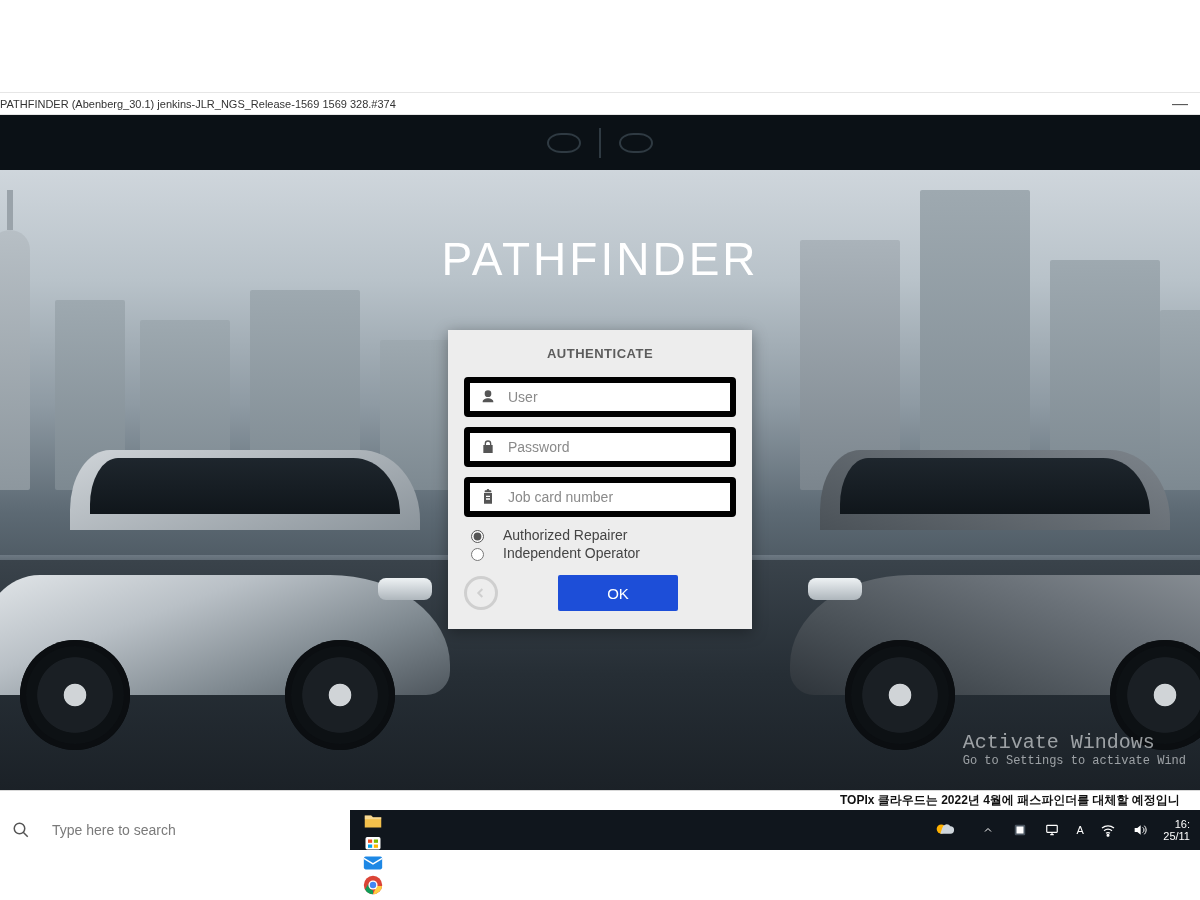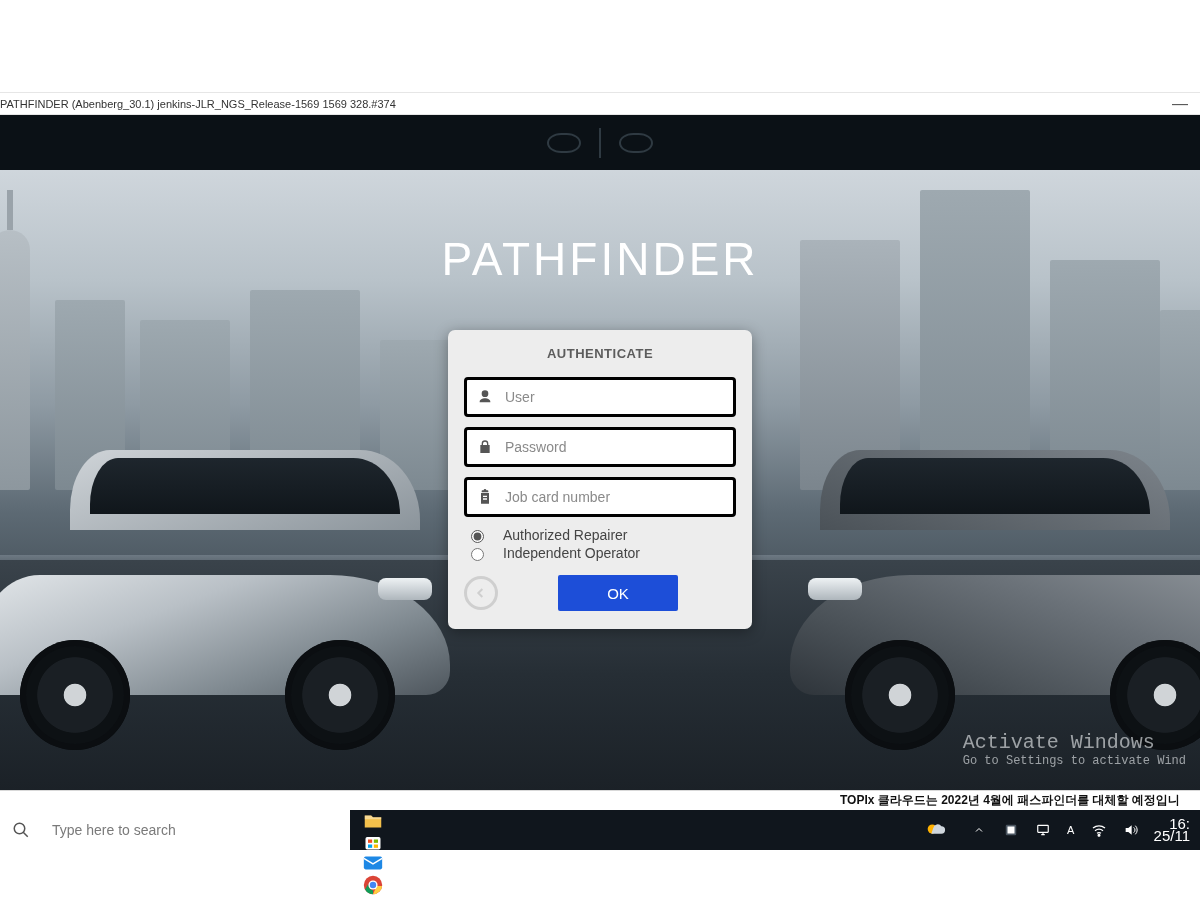--- a/index.html
+++ b/index.html
@@ -64,24 +64,24 @@
   .headlight{position:absolute;width:54px;height:22px;border-radius:8px;background:linear-gradient(180deg,#eef2f4,#aeb6bc);}
   .car-l .hl{right:18px;bottom:150px;}
   .car-r .hl{left:18px;bottom:150px;}
 
   
   .hero-title{position:absolute;left:50%;top:62px;transform:translateX(-50%);
     font-size:46px;letter-spacing:3px;color:#fff;font-weight:400;font-family:Arial,sans-serif;}
 
   
   .auth-card{position:absolute;left:50%;top:160px;transform:translateX(-50%);
-    width:304px;background:#ededed;border-radius:7px;padding:14px 16px 18px;
+    width:304px;background:#ededed;border-radius:0;padding:14px 16px 18px;
     box-shadow:0 3px 14px rgba(0,0,0,.35);}
   .auth-card h3{margin:2px 0 16px;text-align:center;font-size:13px;font-weight:700;color:#5c5c5c;letter-spacing:.5px;}
-  .field{display:flex;align-items:center;height:40px;background:#fff;border:3px solid #000000;border-radius:4px;
+  .field{display:flex;align-items:center;height:40px;background:#fff;border:6px solid #000000;border-radius:4px;
     margin-bottom:10px;padding:0 10px;gap:10px;}
   .field .icn{width:16px;height:16px;flex:none;display:flex;align-items:center;justify-content:center;color:#555;}
   .field input{border:none;outline:none;flex:1;font-size:14px;color:#333;background:transparent;}
   .field input::placeholder{color:#8a8a8a;}
   .radios{margin:4px 0 14px 2px;font-size:14px;color:#444;}
   .radios label{display:flex;align-items:center;gap:16px;margin:2px 0;cursor:pointer;}
   .radios input{accent-color:#555;}
   .card-actions{display:flex;align-items:center;gap:18px;}
   .back-btn{width:34px;height:34px;border-radius:50%;border:3px solid #cfcfcf;display:flex;align-items:center;justify-content:center;color:#cfcfcf;cursor:pointer;}
   .back-btn svg{width:16px;height:16px;}
@@ -99,21 +99,21 @@
 
   
   .taskbar{height:40px;background:#10161d;display:flex;align-items:center;color:#fff;}
   .search-box{display:flex;align-items:center;background:#fff;color:#6b6b6b;height:40px;width:350px;padding:0 12px;gap:20px;}
   .search-box input{border:none;outline:none;flex:1;font-size:14px;color:#333;background:transparent;}
   .search-box input::placeholder{color:#7a7a7a;}
   .task-icons{display:flex;align-items:center;height:100%;flex-direction:column;}
   .tbtn{width:46px;height:40px;display:flex;align-items:center;justify-content:center;cursor:pointer;}
   .tray{margin-left:auto;display:flex;align-items:center;height:100%;gap:2px;padding-right:4px;}
   .tray .tbtn{width:30px;}
-  .clock{font-size:15px;line-height:12px;text-align:right;padding:0 6px;}
+  .clock{font-size:11px;line-height:12px;text-align:right;padding:0 6px;}
   .sep{width:10px;}
 
   
   svg{display:block;}
 
   
   .bottom-fill{height:50px;background:#fff;}
 </style>
 </head>
 <body>

